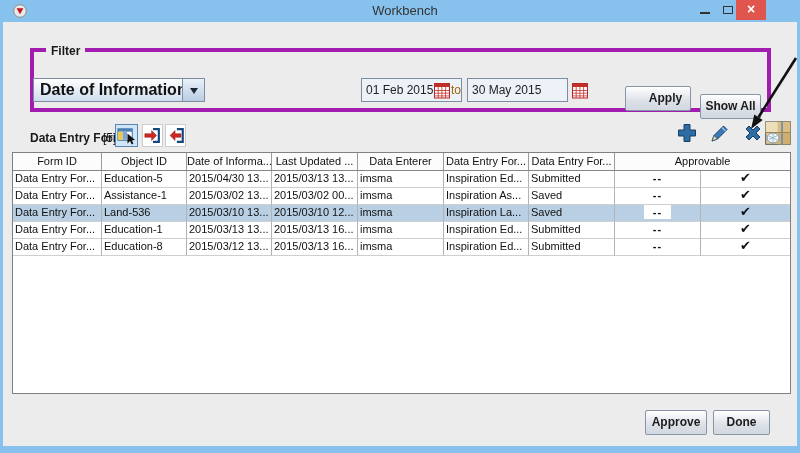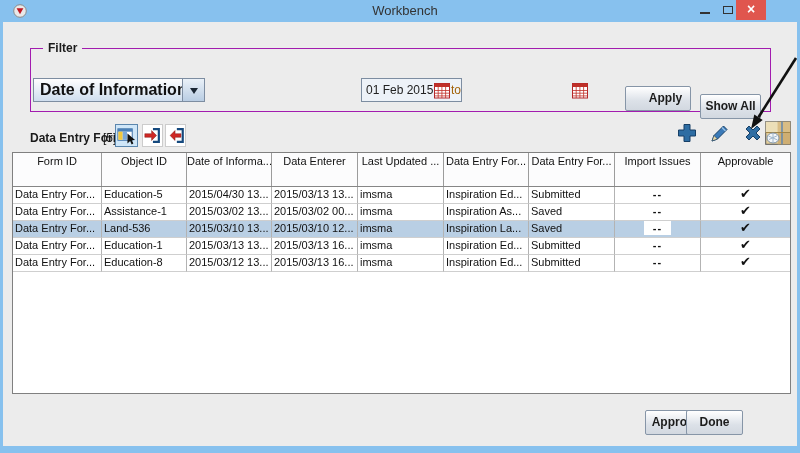--- a/index.html
+++ b/index.html
@@ -15,21 +15,21 @@
   .wbtn.min span{display:inline-block;width:10px;height:2px;background:#333;margin-top:12px;}
   .wbtn.max{left:717px;width:22px;}
   .wbtn.max span{display:inline-block;width:10px;height:8px;border:1px solid #333;
     box-sizing:border-box;margin-top:6px;}
   .wbtn.close{left:736px;width:30px;background:#e0564e;color:#fff;
     font-size:14px;line-height:19px;font-weight:bold;}
   
   .content{position:absolute;left:3px;top:22px;width:794px;height:424px;background:#ececec;}
   
   .groupbox{position:absolute;left:27px;top:26px;width:741px;height:64px;
-    border:1px solid #a21caf;box-sizing:border-box;}
+    border:4px solid #a21caf;box-sizing:border-box;}
   .legend{position:absolute;top:-8px;left:12px;background:#ececec;padding:0 5px;
     font-size:12px;font-weight:bold;color:#1a1a1a;}
   .combo{position:absolute;height:24px;border:1px solid #7d8da1;box-sizing:border-box;
     background:linear-gradient(#fefefe,#cfdeee);display:flex;align-items:stretch;cursor:pointer;}
   .combo-text{flex:1;font-size:16px;font-weight:bold;color:#111;padding-left:6px;
     line-height:22px;white-space:nowrap;overflow:hidden;}
   .combo-btn{width:21px;border-left:1px solid #7d8da1;
     background:linear-gradient(#eaf1f8,#b9cde3);display:flex;align-items:center;justify-content:center;}
   .tri-down{width:0;height:0;border:4px solid transparent;border-top:6px solid #1b2735;margin-top:5px;}
   #combo-field{left:30px;top:56px;width:172px;}
@@ -55,37 +55,37 @@
   #ic-in{left:139px;width:21px;background:#fff;border:1px solid #cccccc;}
   #ic-out{left:162px;width:21px;background:#fff;border:1px solid #cccccc;}
   .tool svg{display:block;width:100%;height:100%;}
   .rtool{position:absolute;width:22px;height:22px;top:100px;cursor:pointer;}
   #ic-add{left:673px;} #ic-edit{left:706px;} #ic-del{left:739px;}
   #ic-map{left:762px;width:26px;height:24px;top:99px;}
   .rtool svg{display:block;width:100%;height:100%;}
   
   .table{position:absolute;left:9px;top:130px;width:779px;height:242px;background:#fff;
     border:1px solid #808080;box-sizing:border-box;overflow:hidden;}
-  .thead{display:flex;height:34px;box-sizing:border-box;border-bottom:1px solid #868686;
+  .thead{display:flex;height:18px;box-sizing:border-box;border-bottom:1px solid #868686;
     background:#fcfcfd;}
   .th{box-sizing:border-box;border-right:1px solid #9c9c9c;font-size:11px;text-align:center;
     line-height:17px;overflow:hidden;white-space:nowrap;color:#111;cursor:pointer;}
   .tr{display:flex;height:17px;cursor:default;}
   .tr.selected{background:#b9cfe4;}
   .td{box-sizing:border-box;border-right:1px solid #b3b3b3;border-bottom:1px solid #cfcfcf;
     font-size:11px;line-height:15px;padding:0 2px;overflow:hidden;white-space:nowrap;color:#111;}
   .td.center{text-align:center;}
   .td.dash{font-weight:bold;letter-spacing:1px;}
   .td.check{font-family:"DejaVu Sans",sans-serif;font-weight:bold;font-size:13px;line-height:14px;}
   .c0{width:89px}.c1{width:85px}.c2{width:85px}.c3{width:86px}.c4{width:86px}
   .c5{width:85px}.c6{width:86px}.c7{width:86px}.c8{flex:1;border-right:none;}
   .focus-box{background:#fff;padding:0 9px;display:inline-block;line-height:14px;}
   
   #btn-approve{left:642px;top:388px;width:62px;}
-  #btn-done{left:683px;top:388px;width:57px;}
+  #btn-done{left:710px;top:388px;width:57px;}
   
   .arrow-svg{position:absolute;left:0;top:0;width:800px;height:453px;pointer-events:none;}
 </style>
 </head>
 <body>
 
 <div class="window">
 
   <div class="titlebar">
     <svg class="app-icon" viewBox="0 0 14 14">
@@ -111,20 +111,21 @@
         </span>
     </div>
 
     <input class="datefield" id="date-from" readonly="" value="01 Feb 2015" style="">
     <svg class="cal" id="cal-from" viewBox="0 0 16 17">
       <rect x="0.5" y="1.5" width="15" height="14.5" fill="#fff" stroke="#b3262a"></rect>
       <rect x="0.5" y="1.5" width="15" height="3.5" fill="#c03028"></rect>
       <path d="M0.5 8.5 H15.5 M0.5 11.2 H15.5 M0.5 13.9 H15.5 M4.2 5 V16 M7.9 5 V16 M11.6 5 V16" stroke="#c03028" stroke-width="0.8" fill="none"></path>
     </svg>
     <span class="to-label">to</span>
+    <input class="datefield" id="date-to" readonly="" value="30 May 2015" style="">
     <svg class="cal" id="cal-to" viewBox="0 0 16 17">
       <rect x="0.5" y="1.5" width="15" height="14.5" fill="#fff" stroke="#b3262a"></rect>
       <rect x="0.5" y="1.5" width="15" height="3.5" fill="#c03028"></rect>
       <path d="M0.5 8.5 H15.5 M0.5 11.2 H15.5 M0.5 13.9 H15.5 M4.2 5 V16 M7.9 5 V16 M11.6 5 V16" stroke="#c03028" stroke-width="0.8" fill="none"></path>
     </svg>
 
     <div class="btn" id="btn-apply">Apply</div>
     <div class="btn" id="btn-showall">Show All</div>
 
     <span class="list-label">Data Entry Form</span>
@@ -180,25 +181,24 @@
         <ellipse cx="8" cy="17" rx="6" ry="5" fill="#f2f5f8" stroke="#7f93a8"></ellipse>
         <path d="M3.5 15 L12.5 19 M4 18.5 L12 14.8 M8 12.3 V21.7" stroke="#9fb6cc" stroke-width="1" fill="none"></path>
       </svg>
     </span>
 
     <div class="table">
       <div class="thead">
           <div class="th c0">Form ID</div>
           <div class="th c1">Object ID</div>
           <div class="th c2">Date of Informa...</div>
+          <div class="th c3">Last Updated ...</div>
           <div class="th c4">Data Enterer</div>
-          <div class="th c3">Last Updated ...</div>
           <div class="th c5">Data Entry For...</div>
           <div class="th c6">Data Entry For...</div>
-          <div class="th c7">Import Issues</div>
           <div class="th c8">Approvable</div>
         </div>
       <div>
           <div class="tr">
             <div class="td c0">Data Entry For...</div>
             <div class="td c1">Education-5</div>
             <div class="td c2">2015/04/30 13...</div>
             <div class="td c3">2015/03/13 13...</div>
             <div class="td c4">imsma</div>
             <div class="td c5">Inspiration Ed...</div>

